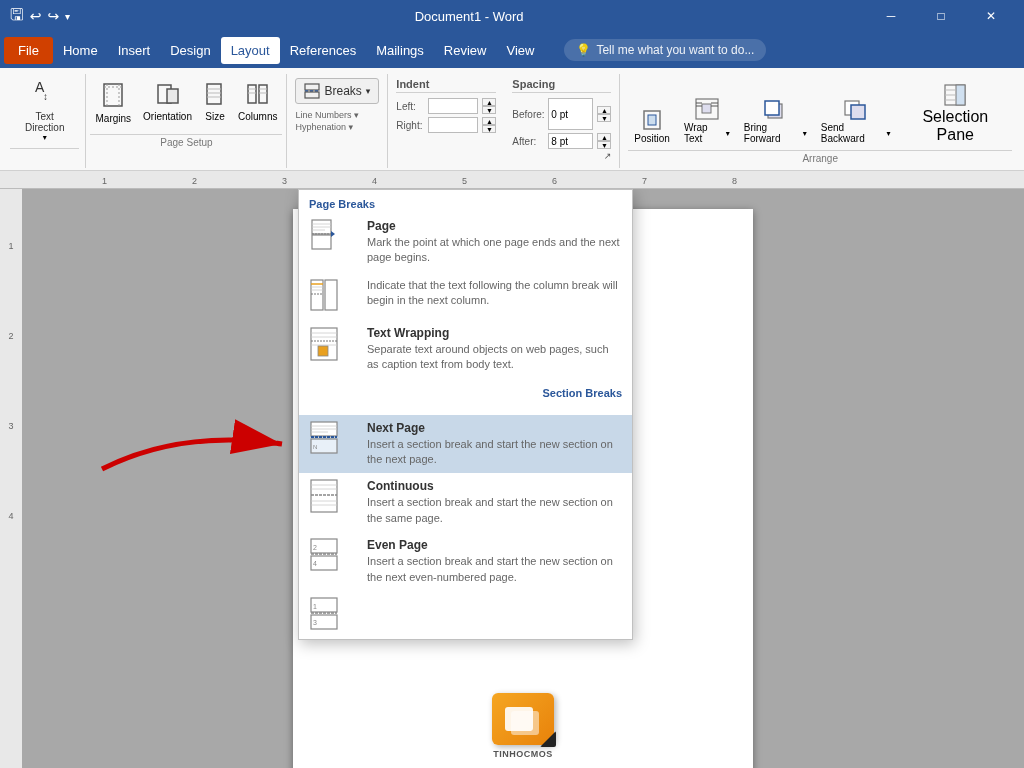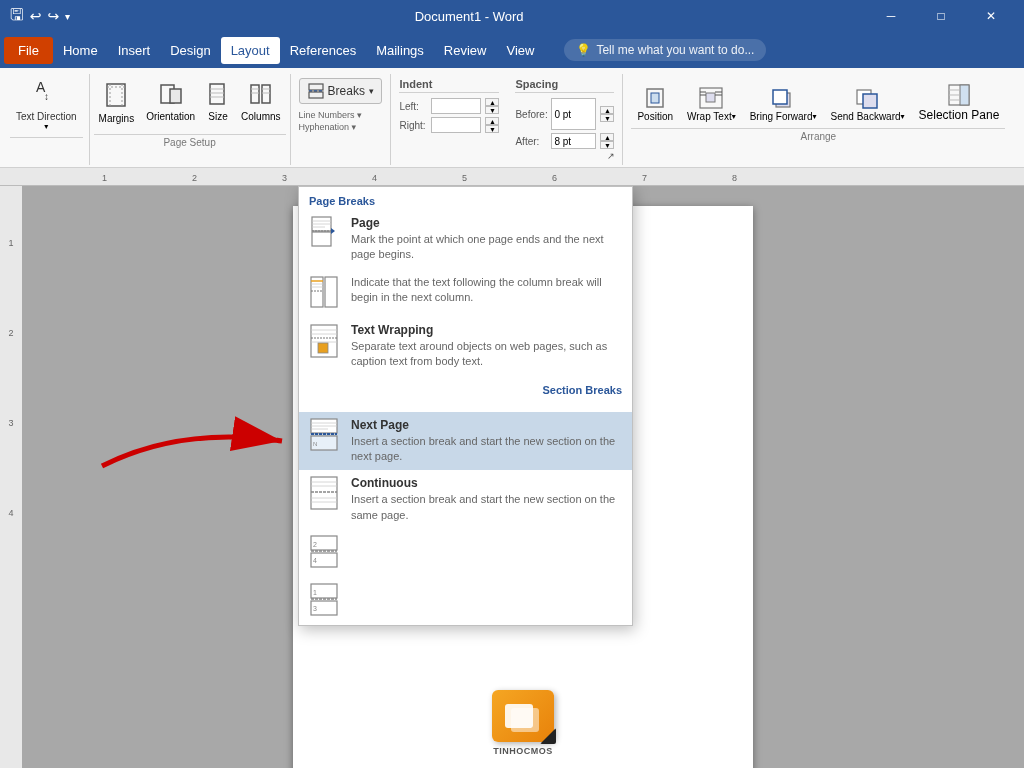--- a/index.html
+++ b/index.html
@@ -71,21 +71,21 @@
       background: white;
       border: 1px solid #c0c0c0;
       box-shadow: 2px 4px 12px rgba(0,0,0,0.2);
       z-index: 100;
     }
     .dropdown-item {
       display: flex;
       align-items: flex-start;
       padding: 6px 10px;
       cursor: pointer;
-      gap: 10px;
+      gap: 26px;
     }
     .dropdown-item.selected { background: #c8d8e8; }
     .dropdown-item .item-icon {
       width: 32px;
       height: 36px;
       flex-shrink: 0;
       display: flex;
       align-items: center;
       justify-content: center;
     }
@@ -342,21 +342,21 @@
           </div>
         </div>
         <div style="display:flex;flex-direction:column;align-items:center;padding:4px 6px;cursor:pointer;">
           <svg width="24" height="26" viewBox="0 0 24 26">
             <rect x="2" y="3" width="20" height="20" fill="none" stroke="#777" stroke-width="1.2"></rect>
             <rect x="13" y="3" width="9" height="20" fill="#d0e0f0" stroke="#777" stroke-width="1"></rect>
             <line x1="2" y1="8" x2="12" y2="8" stroke="#bbb" stroke-width="1"></line>
             <line x1="2" y1="13" x2="12" y2="13" stroke="#bbb" stroke-width="1"></line>
             <line x1="2" y1="18" x2="12" y2="18" stroke="#bbb" stroke-width="1"></line>
           </svg>
-          <span style="font-size:12px;text-align:center;">Selection Pane</span>
+          <span style="font-size:16px;text-align:center;">Selection Pane</span>
         </div>
       </div>
       <div style="font-size:10px;color:#777;border-top:1px solid #d0d0d0;text-align:center;padding-top:2px;margin-top:2px;">Arrange</div>
     </div>
   </div>
 </div>
 
 <div class="ruler-h" style="height:18px;background:#e8e8e8;border-bottom:1px solid #bbb;display:flex;align-items:center;padding-left:22px;">
   <svg width="900" height="16" viewBox="0 0 900 16">
     <rect x="0" y="0" width="900" height="16" fill="#e8e8e8"></rect>
@@ -505,20 +505,24 @@
     <div class="dropdown-item">
       <div class="item-icon">
         <svg width="30" height="36" viewBox="0 0 30 36">
           <rect x="1" y="1" width="26" height="14" fill="white" stroke="#888" stroke-width="1.2"></rect>
           <line x1="1" y1="16" x2="27" y2="16" stroke="#888" stroke-width="1.5" stroke-dasharray="3,1"></line>
           <rect x="1" y="18" width="26" height="14" fill="white" stroke="#888" stroke-width="1.2"></rect>
           <text x="3" y="12" font-size="7" fill="#888">2</text>
           <text x="3" y="28" font-size="7" fill="#888">4</text>
         </svg>
       </div>
+      <div class="item-text">
+        <div class="item-title">Even Page</div>
+        <div class="item-desc">Insert a section break and start the new section on the next even-numbered page.</div>
+      </div>
     </div>
 
     <div class="dropdown-item">
       <div class="item-icon">
         <svg width="30" height="36" viewBox="0 0 30 36">
           <rect x="1" y="1" width="26" height="14" fill="white" stroke="#888" stroke-width="1.2"></rect>
           <line x1="1" y1="16" x2="27" y2="16" stroke="#888" stroke-width="1.5" stroke-dasharray="3,1"></line>
           <rect x="1" y="18" width="26" height="14" fill="white" stroke="#888" stroke-width="1.2"></rect>
           <text x="3" y="12" font-size="7" fill="#888">1</text>
           <text x="3" y="28" font-size="7" fill="#888">3</text>

